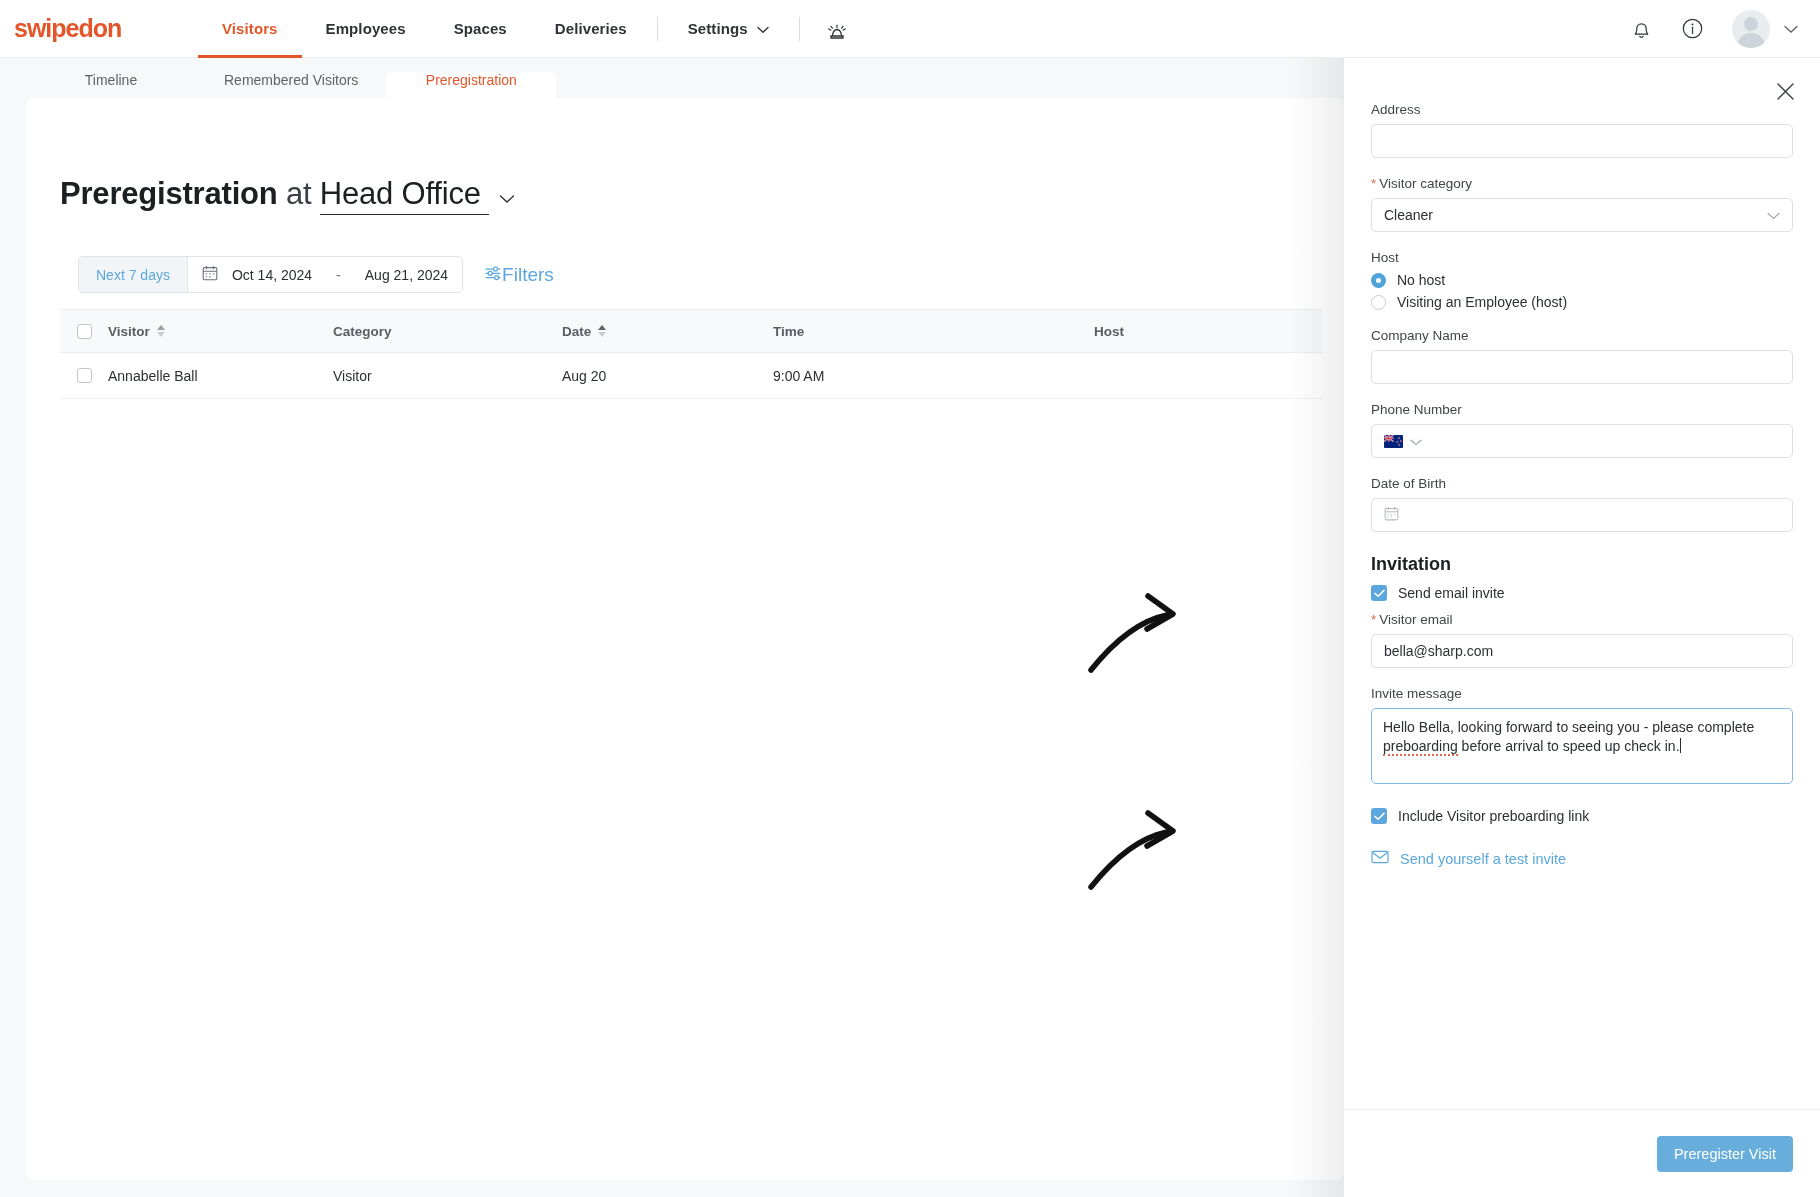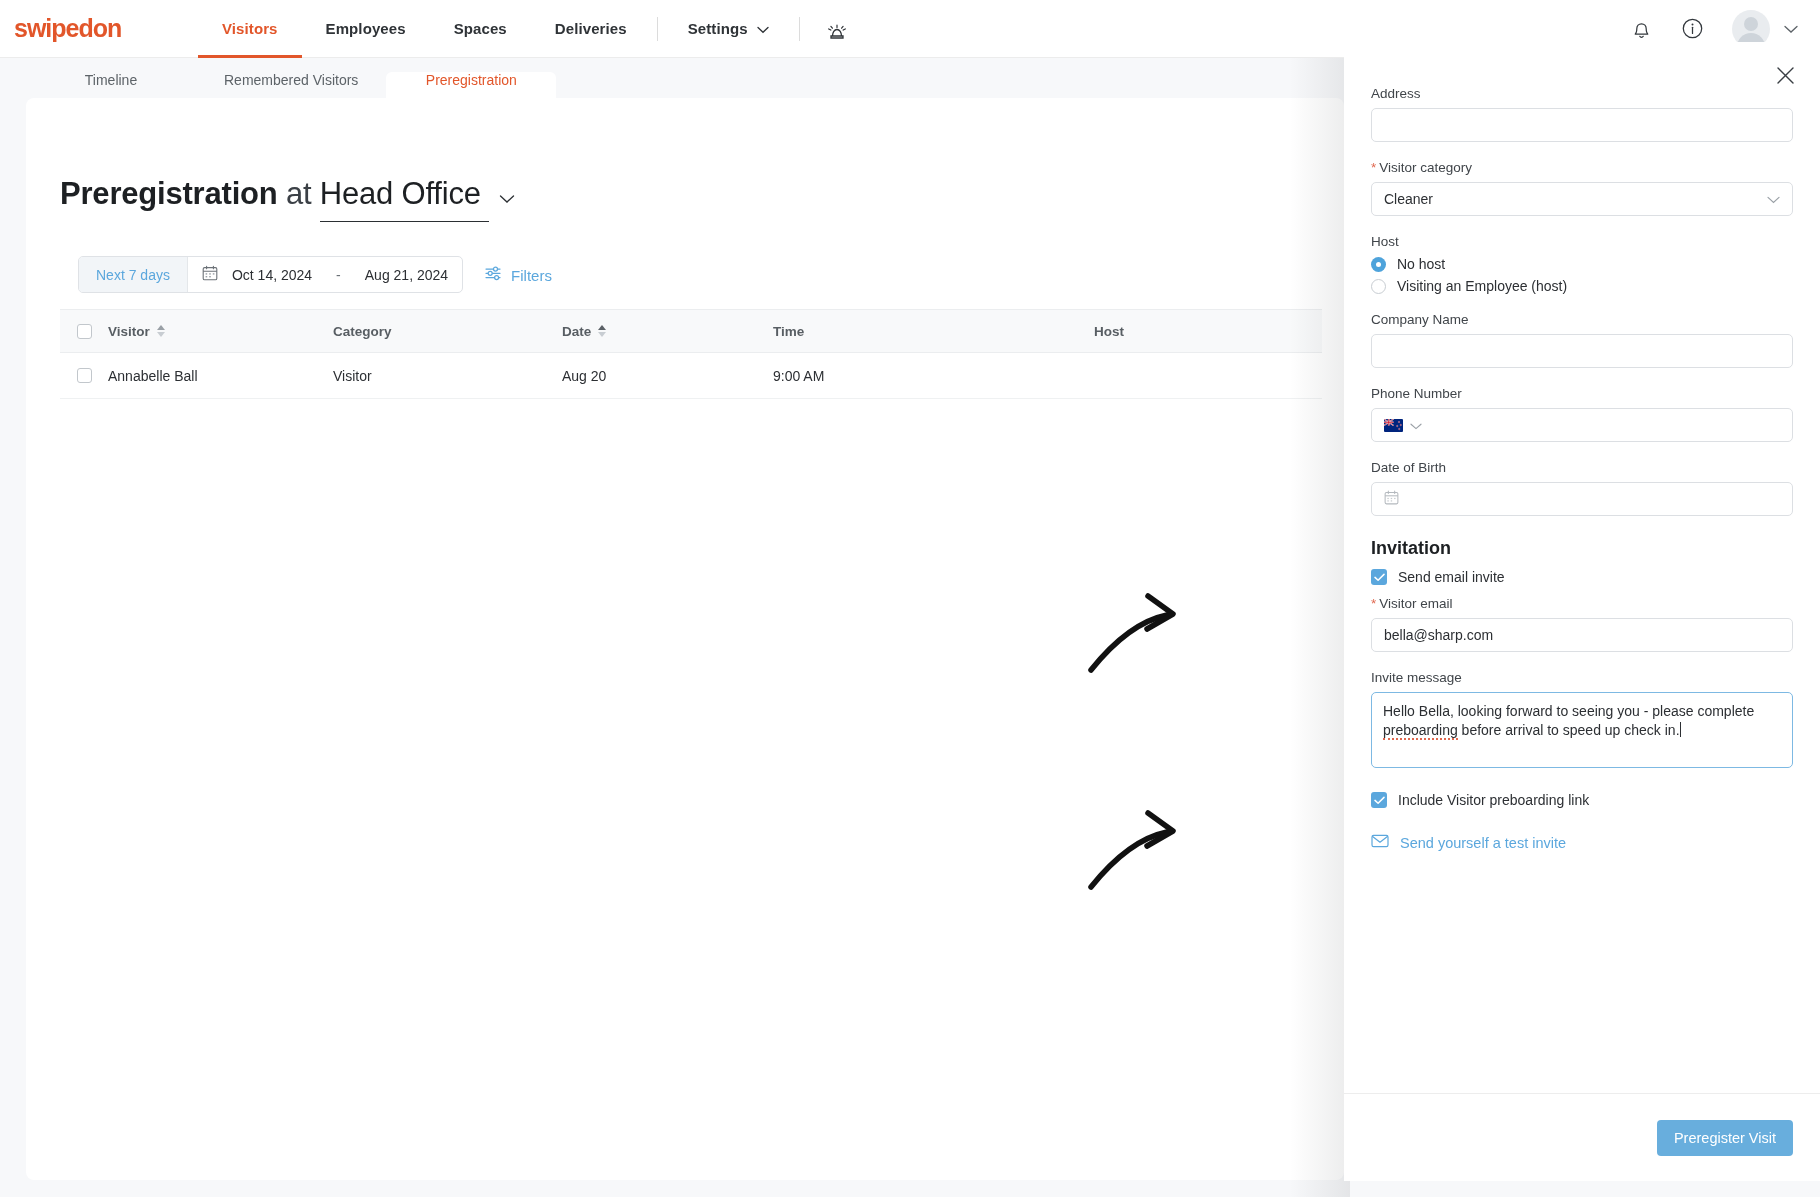--- a/index.html
+++ b/index.html
@@ -67,21 +67,21 @@
     background:#ffffff; border-radius:8px;
   }
 
   .pagetitle{
     position:absolute; left:34px; top:78px;
     font-size:31px; letter-spacing:-.2px; white-space:nowrap;
   }
   .pagetitle .bold{ font-weight:700; color:#1d2023;}
   .pagetitle .at{ font-weight:400; color:#3b4046; }
   .pagetitle .loc{
-    font-weight:400; color:#1d2023; border-bottom:1.5px solid #2b2f33; padding-bottom:10px; cursor:pointer;
+    font-weight:400; color:#1d2023; border-bottom:1.5px solid #2b2f33; padding-bottom:3px; cursor:pointer;
   }
   .pagetitle .loccaret{ margin-left:10px; font-weight:400; }
 
   
   .controls{ position:absolute; left:34px; top:158px; display:flex; align-items:center; }
   .search{
     width:256px; height:37px; border:1px solid #dfe2e6; border-radius:5px;
     display:flex; align-items:center; padding:0 12px; background:#fff;
   }
   .search input{
@@ -97,22 +97,22 @@
   .next7{
     height:100%; display:flex;align-items:center; padding:0 17px;
     background:#f2f5f8; color:#5ba7dd; font-size:14px; cursor:pointer;
     border-right:1px solid #e4e7ea;
   }
   .dsection{ display:flex; align-items:center; padding:0 14px; gap:14px;}
   .dtext{ font-size:14px; color:#2c2f33; cursor:pointer; }
   .ddash{ font-size:14px; color:#6b7177; margin:0 10px;}
 
   .filters{
-    margin-left:22px; display:flex; align-items:flex-end; gap:9px;
-    color:#5ba7dd; font-size:15px; cursor:pointer;
+    margin-left:22px; display:flex; align-items:flex-end; 
+    color:#5ba7dd; font-size:19px; cursor:pointer;
   }
 
   
   .table{ position:absolute; left:34px; top:211px; width:1262px; }
   .thead{
     height:44px; background:#f8f9fa; border-top:1px solid #ebedef; border-bottom:1px solid #ebedef;
     display:flex; align-items:center;
   }
   .trow{
     height:46px; border-bottom:1px solid #eff1f2; display:flex; align-items:center; background:#fff;
@@ -136,21 +136,21 @@
   .sorticon.dsc i.up{ border-bottom-color:#5b6166;}
   .sorticon.dsc i.dn{ border-top-color:#c8cdd2;}
 
   
   .drawer-shadow{
     position:absolute; top:58px; left:1290px; width:60px; height:1139px;
     background:linear-gradient(to right, rgba(0,0,0,0) 0%, rgba(60,64,67,.10) 100%);
     z-index:9;
   }
   .drawer{
-    position:absolute; top:42px; right:0; width:476px; height:1139px;
+    position:absolute; top:58px; right:0; width:476px; height:1139px;
     background:#ffffff; z-index:10; overflow:hidden;
   }
   .drawer-close{
     position:absolute; right:22px; top:20px; width:26px;height:26px;
     display:flex;align-items:center;justify-content:center; cursor:pointer;
   }
   .drawer-body{ position:absolute; top:44px; left:0; right:0; bottom:88px; padding:0 27px; overflow:hidden;}
   .fgroup{ margin-bottom:18px; }
   .flabel{ font-size:13.5px; color:#40454a; margin-bottom:7px; display:block;}
   .req{ color:#e0684f; margin-right:3px; }

